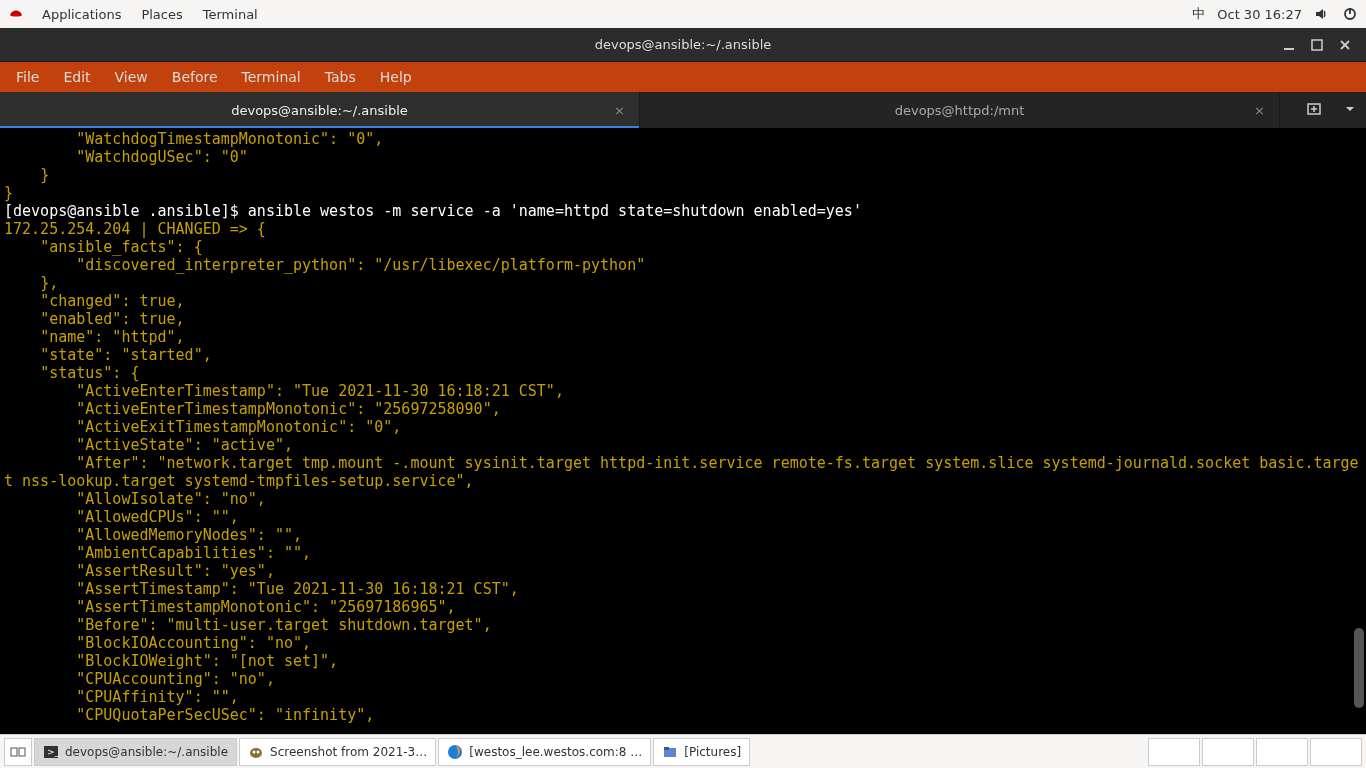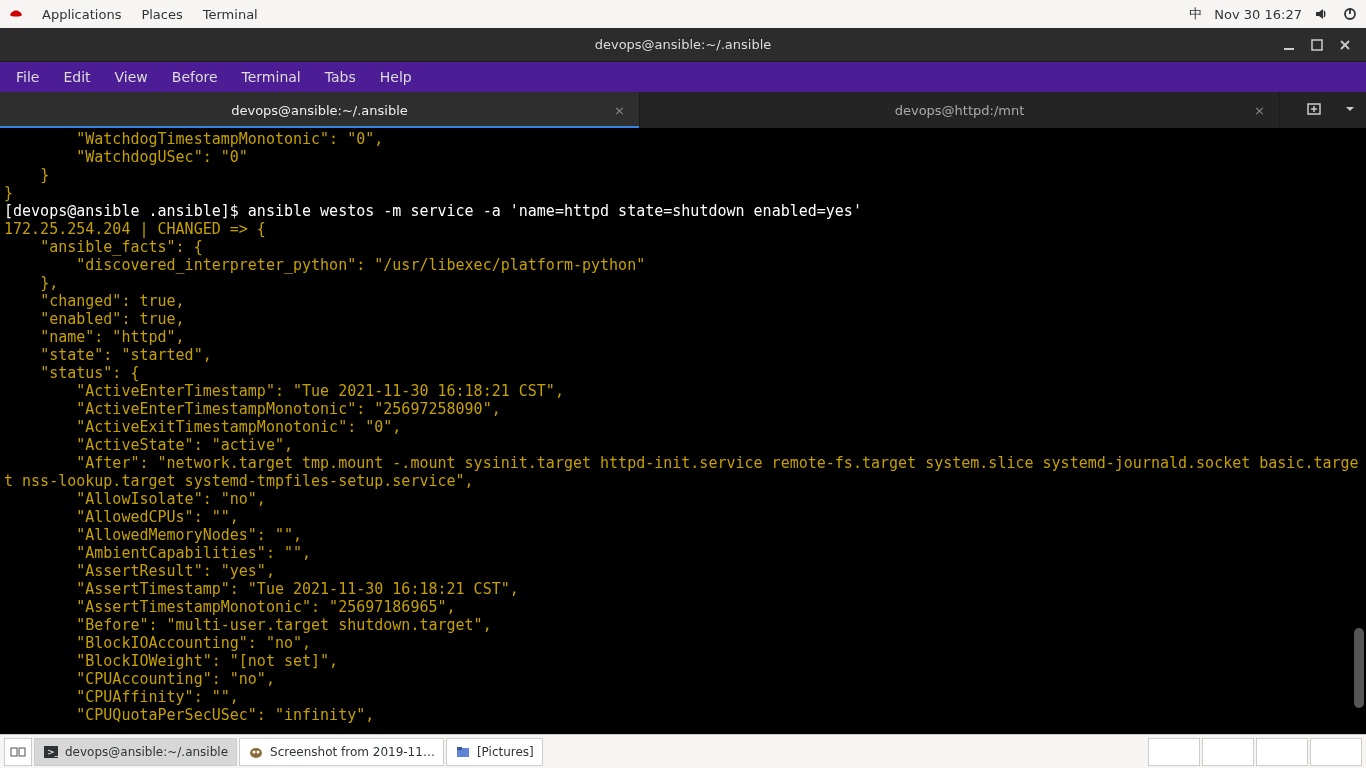--- a/index.html
+++ b/index.html
@@ -9,21 +9,21 @@
 .topbar .hat svg { display:block; }
 .topbar .menu-item { padding:0 10px; cursor:pointer; }
 .topbar .spacer { flex:1; }
 .topbar .right { display:flex; align-items:center; gap:12px; }
 .topbar .ind { font-size:13px; }
 .top-icons svg { display:block; }
 .window { position:absolute; top:28px; left:0; width:1366px; height:calc(768px - 28px - 34px); background:#111; display:flex; flex-direction:column; }
 .titlebar { height:34px; background:#2c2c2c; display:flex; align-items:center; justify-content:center; position:relative; color:#ddd; font-size:13px; border-bottom:1px solid #1a1a1a; }
 .titlebar .win-btns { position:absolute; right:6px; top:0; height:100%; display:flex; align-items:center; gap:14px; padding-right:8px; }
 .titlebar .win-btn { width:14px; height:14px; display:flex; align-items:center; justify-content:center; color:#ccc; cursor:pointer; }
-.menubar { height:30px; background:#4c1d95; display:flex; align-items:center; padding:0 4px; color:#ddd; font-size:14px; }
+.menubar { height:30px; background:#c2410c; display:flex; align-items:center; padding:0 4px; color:#ddd; font-size:14px; }
 .menubar .mitem { padding:0 12px; cursor:pointer; }
 .tabbar { height:36px; background:#242424; display:flex; align-items:stretch; color:#aaa; font-size:13px; position:relative; }
 .tabbar .tab { flex:1; max-width:640px; display:flex; align-items:center; justify-content:center; position:relative; cursor:pointer; border-right:1px solid #1a1a1a; }
 .tabbar .tab.active { color:#eee; background:#2e2e2e; }
 .tabbar .tab.active::after { content:""; position:absolute; bottom:0; left:0; right:0; height:2px; background:#3584e4; }
 .tabbar .tab .close { position:absolute; right:14px; color:#888; font-size:13px; }
 .tabbar .right-tools { position:absolute; right:6px; top:0; bottom:0; display:flex; align-items:center; gap:14px; color:#ccc; }
 .tabbar .tool-btn { cursor:pointer; padding:2px 4px; }
 .terminal { flex:1; background:#000; color:#fff; font-family:"DejaVu Sans Mono","Liberation Mono",monospace; font-size:15px; line-height:18px; padding:2px 4px 0 4px; overflow:hidden; white-space:pre-wrap; word-break:break-all; position:relative; }
 .terminal .y { color:#c4a000; }
@@ -45,21 +45,21 @@
     <svg viewBox="0 0 16 16">
         <path d="M2 9 C4 3 12 3 14 9 C13 11 3 11 2 9 Z" fill="#cc0000"></path>
       </svg>
   </span>
   <span class="menu-item">Applications</span>
   <span class="menu-item">Places</span>
   <span class="menu-item">Terminal</span>
   <span class="spacer"></span>
   <div class="right">
     <span class="ind">中</span>
-    <span class="ind">Nov 30  16:27</span>
+    <span class="ind">Oct 30  16:27</span>
     <span class="top-icons">
       <svg width="16" height="16" viewBox="0 0 16 16" fill="#2e3436">
           <path d="M2 6h3l4-3v10l-4-3H2z"></path>
           <path d="M10 5c1 1 1 5 0 6" stroke="#2e3436" fill="none" stroke-width="1.5"></path>
         </svg>
     </span>
     <span class="top-icons">
       <svg width="16" height="16" viewBox="0 0 16 16" fill="none" stroke="#2e3436" stroke-width="1.8">
           <circle cx="8" cy="8" r="5"></circle>
           <line x1="8" y1="2" x2="8" y2="8"></line>
@@ -172,21 +172,28 @@
             <text x="4" y="11" fill="#fff" font-size="9">&gt;_</text>
           </svg></span>
         <span>devops@ansible:~/.ansible</span>
       </div>
       <div class="task-btn">
         <span class="ticon"><svg width="16" height="16" viewBox="0 0 16 16">
             <ellipse cx="8" cy="9" rx="6" ry="5" fill="#8a6d3b"></ellipse>
             <circle cx="6" cy="8" r="1.5" fill="#fff"></circle>
             <circle cx="10" cy="8" r="1.5" fill="#fff"></circle>
           </svg></span>
-        <span>Screenshot from 2019-11…</span>
+        <span>Screenshot from 2021-3…</span>
+      </div>
+      <div class="task-btn">
+        <span class="ticon"><svg width="16" height="16" viewBox="0 0 16 16">
+            <circle cx="8" cy="8" r="7" fill="#1c7ed6"></circle>
+            <path d="M8 1 C14 2 15 10 8 15 C12 12 12 4 8 1" fill="#ff922b"></path>
+          </svg></span>
+        <span>[westos_lee.westos.com:8 …</span>
       </div>
       <div class="task-btn">
         <span class="ticon"><svg width="16" height="16" viewBox="0 0 16 16">
             <rect x="2" y="4" width="12" height="9" fill="#5c85d6"></rect>
             <rect x="2" y="3" width="5" height="3" fill="#3b5998"></rect>
           </svg></span>
         <span>[Pictures]</span>
       </div>
     </div>
   <div class="tail">

